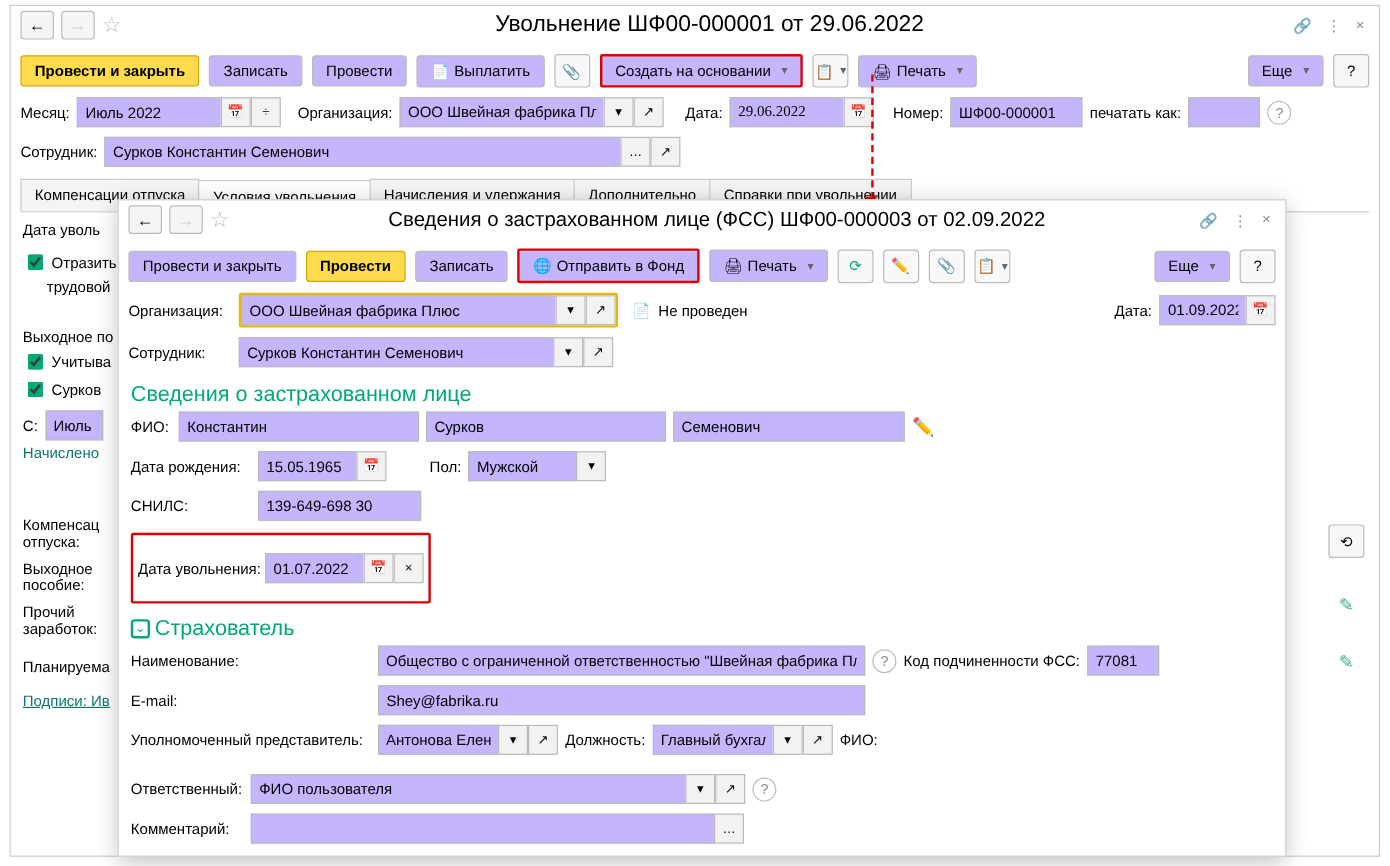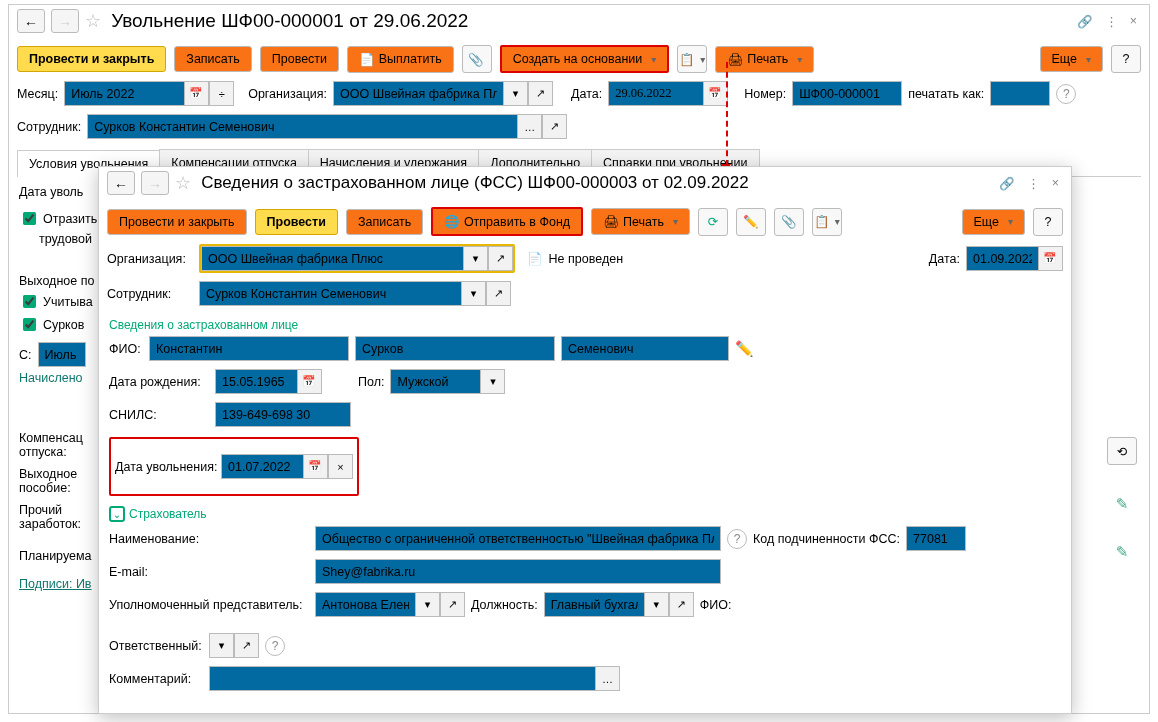--- a/index.html
+++ b/index.html
@@ -3,42 +3,42 @@
 <meta charset="utf-8">
 <style>
 * { box-sizing: border-box; font-family: Arial, sans-serif; }
 body { margin: 0; background: #fff; font-size: 12.5px; position: relative; width: 1158px; height: 722px; overflow: hidden; }
 .window { position: absolute; background: #fff; border: 1px solid #ccc; }
 .win1 { left: 8px; top: 4px; width: 1142px; height: 710px; }
 .win2 { left: 98px; top: 166px; width: 974px; height: 548px; z-index: 10; box-shadow: 0 4px 18px rgba(0,0,0,.25); }
 .titlebar { display: flex; align-items: center; padding: 4px 8px 8px 8px; gap: 6px; }
 .navbtn { width: 28px; height: 24px; border: 1px solid #bbb; background: #f5f5f5; border-radius: 3px; display: flex; align-items: center; justify-content: center; font-size: 14px; cursor: pointer; }
 .star { color: #bbb; font-size: 18px; }
-.title { font-size: 19px; font-weight: 400; margin-left: 4px; flex: 1; }
+.title { font-size: 19px; font-weight: 400; margin-left: 4px; flex: 1; text-align: center; }
 .titleicons { display: flex; gap: 12px; align-items: center; color: #888; margin-right: 4px; }
 .titleicons span { cursor: pointer; }
 .toolbar { display: flex; align-items: center; padding: 4px 8px; gap: 8px; }
-.btn { border: 1px solid #bbb; background: #f97316; border-radius: 3px; padding: 5px 11px; cursor: pointer; font-size: 12.5px; white-space: nowrap; display: flex; align-items: center; gap: 4px; }
+.btn { border: 1px solid #bbb; background: #c4b5fd; border-radius: 3px; padding: 5px 11px; cursor: pointer; font-size: 12.5px; white-space: nowrap; display: flex; align-items: center; gap: 4px; }
 .btn-y { background: #ffdb4d; border-color: #d4a600; font-weight: bold; }
 .iconbtn { width: 30px; height: 28px; border: 1px solid #bbb; background: #f8f8f8; border-radius: 3px; display: flex; align-items: center; justify-content: center; cursor: pointer; }
 .dd::after { content: "▾"; margin-left: 5px; font-size: 10px; color: #666; }
 .field-row { display: flex; align-items: center; padding: 4px 8px; gap: 6px; flex-wrap: wrap; }
 .lbl { white-space: nowrap; }
-.inp { border: 1px solid #bbb; background: #0369a1; padding: 4px 6px; font-size: 12.5px; height: 25px; }
+.inp { border: 1px solid #bbb; background: #c4b5fd; padding: 4px 6px; font-size: 12.5px; height: 25px; }
 .inpgrp { display: flex; }
 .inpgrp .inp { border-right: 0; }
 .minib { width: 25px; height: 25px; border: 1px solid #bbb; background: #f2f2f2; display: flex; align-items: center; justify-content: center; cursor: pointer; font-size: 11px; }
 .tabs { display: flex; border-bottom: 1px solid #ccc; margin: 6px 8px 0 8px; }
 .tab { border: 1px solid #ccc; border-bottom: 0; padding: 6px 11px; margin-right: -1px; background: #f4f4f4; cursor: pointer; font-size: 12.5px; }
 .tab.active { background: #fff; position: relative; top: 1px; }
 .content { padding: 8px 10px; }
 .chk { display: flex; align-items: center; gap: 4px; margin: 4px 0; }
 .chk input { accent-color: #0a7; }
 .link { color: #0f766e; text-decoration: none; }
-.green-h { color: #0a7; font-size: 12px; }
+.green-h { color: #0a7; font-size: 18px; }
 .boxred { border: 2px solid #d00; border-radius: 2px; }
 .boxyel { border: 2px solid #e8b800; border-radius: 2px; }
 .pencil { color: #4a8; font-size: 15px; cursor: pointer; }
 .arrow-dashed { position: absolute; border-left: 2px dashed #d00; }
 .arrow-head { position: absolute; width: 0; height: 0; border-left: 5px solid transparent; border-right: 5px solid transparent; border-top: 8px solid #d00; }
 .coll-icon { width: 16px; height: 16px; border: 2px solid #0a7; border-radius: 3px; display: inline-flex; align-items: center; justify-content: center; color: #0a7; font-size: 10px; margin-right: 4px; }
 .help { width: 20px; height: 20px; border: 1px solid #bbb; border-radius: 50%; display: inline-flex; align-items: center; justify-content: center; color: #888; font-size: 12px; }
 .spacer { flex: 1; }
 </style>
 </head>
@@ -104,22 +104,22 @@
   <div class="field-row">
     <span class="lbl">Сотрудник:</span>
     <div class="inpgrp">
       <input class="inp" style="width: 430px;" value="Сурков Константин Семенович">
       <div class="minib">…</div>
       <div class="minib">↗</div>
     </div>
   </div>
 
   <div class="tabs">
+    <div class="tab">Компенсации отпуска</div>
     <div class="tab active">Условия увольнения</div>
-    <div class="tab">Компенсации отпуска</div>
     <div class="tab">Начисления и удержания</div>
     <div class="tab">Дополнительно</div>
     <div class="tab">Справки при увольнении</div>
   </div>
 
   <div class="content">
     <div class="lbl">Дата уволь</div>
     <div class="chk" style="margin-top:10px">
         <input type="checkbox" checked="" style="">
         <span>Отразить</span>
@@ -224,21 +224,21 @@
     </div>
   </div>
 
   <div class="content">
     <div class="green-h">Сведения о застрахованном лице</div>
 
     <div class="field-row" style="padding-left:0">
       <span class="lbl" style="width:34px">ФИО:</span>
       <input class="inp" style="width: 200px;" value="Константин">
       <input class="inp" style="width: 200px;" value="Сурков">
-      <input class="inp" style="width: 168px;" value="Семенович">
+      <input class="inp" style="width: 193px;" value="Семенович">
       <span class="pencil">✏️</span>
     </div>
 
     <div class="field-row" style="padding-left:0">
       <span class="lbl" style="width:100px">Дата рождения:</span>
       <div class="inpgrp">
         <input class="inp" style="width: 82px;" value="15.05.1965">
         <div class="minib">📅</div>
       </div>
       <span class="lbl" style="margin-left:30px">Пол:</span>
@@ -292,20 +292,21 @@
         <input class="inp" style="width: 100px;" value="Главный бухгалте">
         <div class="minib">▾</div>
         <div class="minib">↗</div>
       </div>
       <span class="lbl">ФИО:</span>
     </div>
 
     <div class="field-row" style="padding-left:0; margin-top:8px">
       <span class="lbl" style="width:94px">Ответственный:</span>
       <div class="inpgrp">
+        <input class="inp" style="width: 362px;" value="ФИО пользователя">
         <div class="minib">▾</div>
         <div class="minib">↗</div>
       </div>
       <span class="help">?</span>
     </div>
 
     <div class="field-row" style="padding-left:0">
       <span class="lbl" style="width:94px">Комментарий:</span>
       <div class="inpgrp">
         <input class="inp" style="width: 386px;">

